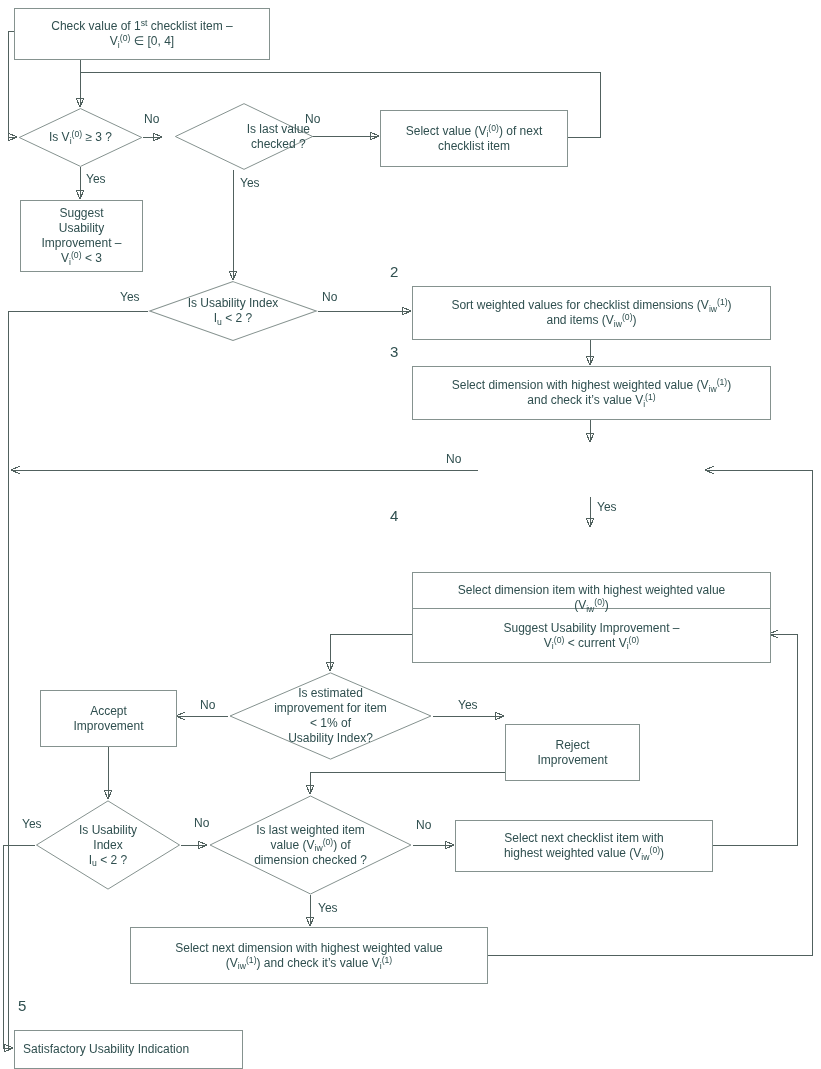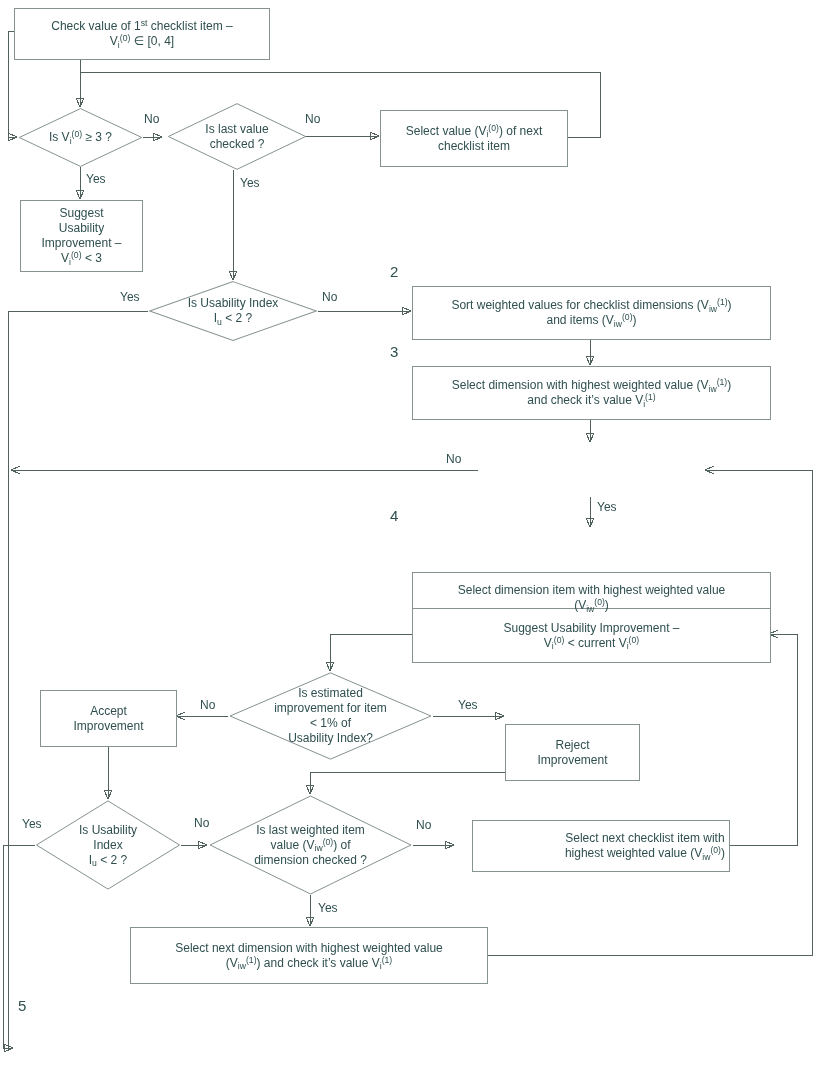--- a/index.html
+++ b/index.html
@@ -92,37 +92,40 @@
   </div>
 
   <div class="node rect" style="left:40px;top:690px;width:135px;height:55px;">
     <div class="txt">Accept<br>Improvement</div>
   </div>
 
   <div class="node rect" style="left:505px;top:690px;width:133px;height:55px;margin-top:34px;">
     <div class="txt">Reject<br>Improvement</div>
   </div>
 
-  <div class="node rect" style="left:472px;top:820px;width:256px;height:50px;justify-content:flex-end;">
+  <div class="node rect" style="left:455px;top:820px;width:256px;height:50px;">
     <div class="txt">Select next checklist item with<br>highest weighted value (V<sub>iw</sub><sup>(0)</sup>)</div>
   </div>
 
   <div class="node rect" style="left:130px;top:927px;width:356px;height:55px;">
     <div class="txt">Select next dimension with highest weighted value<br>(V<sub>iw</sub><sup>(1)</sup>) and check it’s value V<sub>i</sub><sup>(1)</sup></div>
   </div>
 
+  <div class="node rect left-align" style="left:14px;top:1030px;width:227px;height:37px;">
+    <div class="txt">Satisfactory Usability Indication</div>
+  </div>
 
   <div class="node diamond" style="left:18px;top:108px;width:125px;height:59px;">
     <svg class="dshape" viewBox="0 0 100 100" preserveAspectRatio="none">
         <polygon points="50,1 99,50 50,99 1,50"></polygon>
       </svg>
     <div class="txt">Is V<sub>i</sub><sup>(0)</sup> ≥ 3 ?</div>
   </div>
 
-  <div class="node diamond" style="left:167px;top:103px;width:140px;height:67px;">
+  <div class="node diamond" style="left:174px;top:103px;width:140px;height:67px;justify-content:flex-end;">
     <svg class="dshape" viewBox="0 0 100 100" preserveAspectRatio="none">
         <polygon points="50,1 99,50 50,99 1,50"></polygon>
       </svg>
     <div class="txt">Is last value<br>checked ?</div>
   </div>
 
   <div class="node diamond" style="left:148px;top:281px;width:170px;height:60px;">
     <svg class="dshape" viewBox="0 0 100 100" preserveAspectRatio="none">
         <polygon points="50,1 99,50 50,99 1,50"></polygon>
       </svg>

